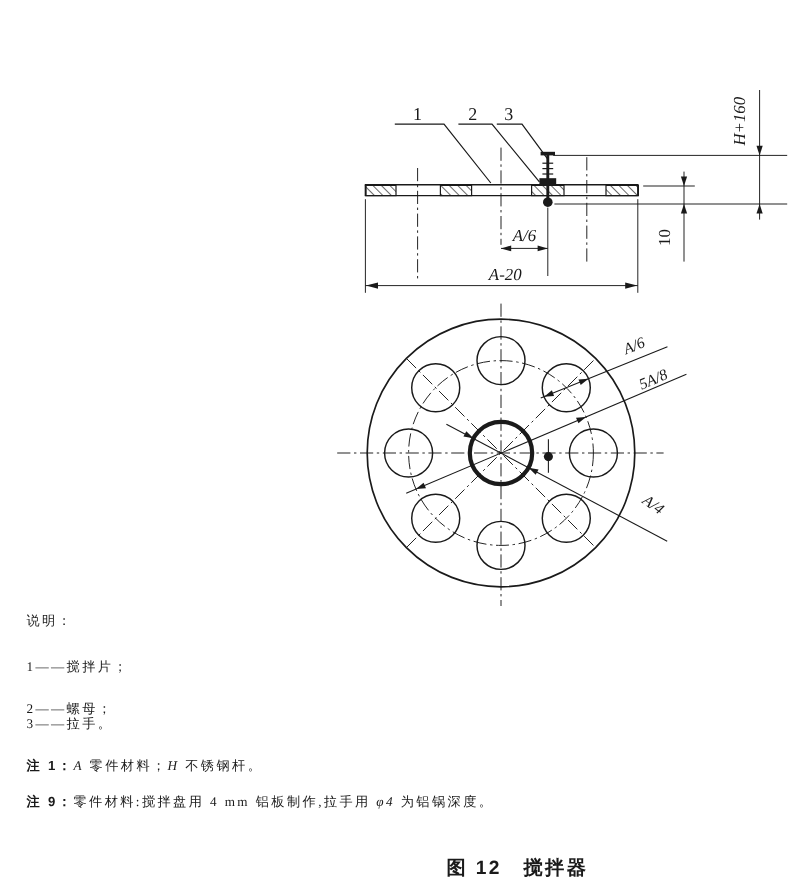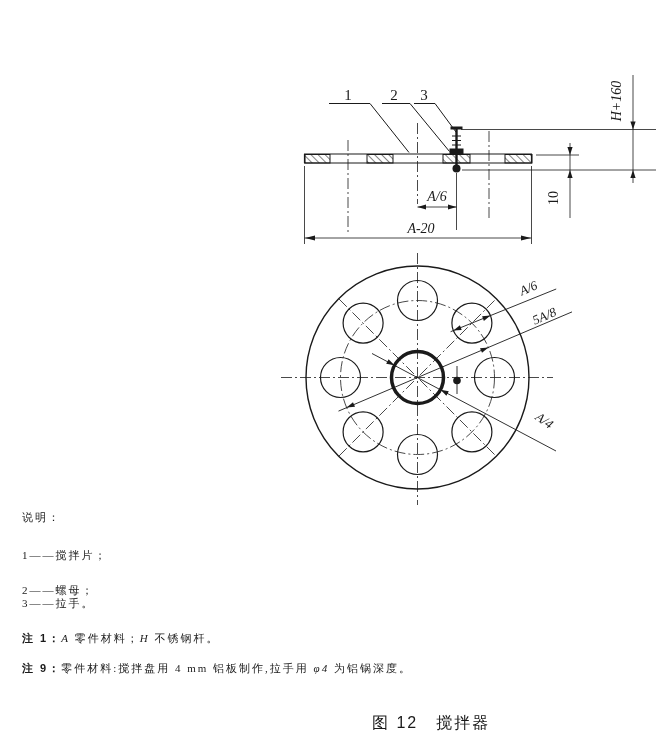--- a/index.html
+++ b/index.html
@@ -7,21 +7,21 @@
     width:671px;height:746px;position:relative;background:#ffffff;
     font-family:"Liberation Serif","DejaVu Serif",serif;color:#1a1a1a;overflow:hidden;
   }
   .drawing{position:absolute;top:0;left:0;}
   svg text{fill:#1a1a1a;font-family:"Liberation Serif","DejaVu Serif",serif;}
   .dim-it{font-style:italic;}
   .txt{position:absolute;left:22px;font-size:11px;letter-spacing:2px;white-space:nowrap;}
   .txt .b{font-weight:bold;font-family:"Liberation Sans","DejaVu Sans",sans-serif;margin-top:28px;}
   .txt .i{font-style:italic;}
   .caption{
-    position:absolute;left:372px;top:713px;font-size:16px;font-weight:normal;
+    position:absolute;left:372px;top:713px;font-size:16px;font-weight:bold;
     font-family:"Liberation Sans","DejaVu Sans",sans-serif;letter-spacing:2px;white-space:nowrap;
   }
 </style>
 </head>
 <body>
 
 <svg class="drawing" width="671" height="505" viewBox="0 0 671 505" stroke-linecap="butt" fill="none">
   <defs>
     <pattern id="hatch" width="5" height="5" patternUnits="userSpaceOnUse" patternTransform="rotate(-45)">
       <line x1="0" y1="0" x2="0" y2="5" stroke="#1a1a1a" stroke-width="1.1"></line>

